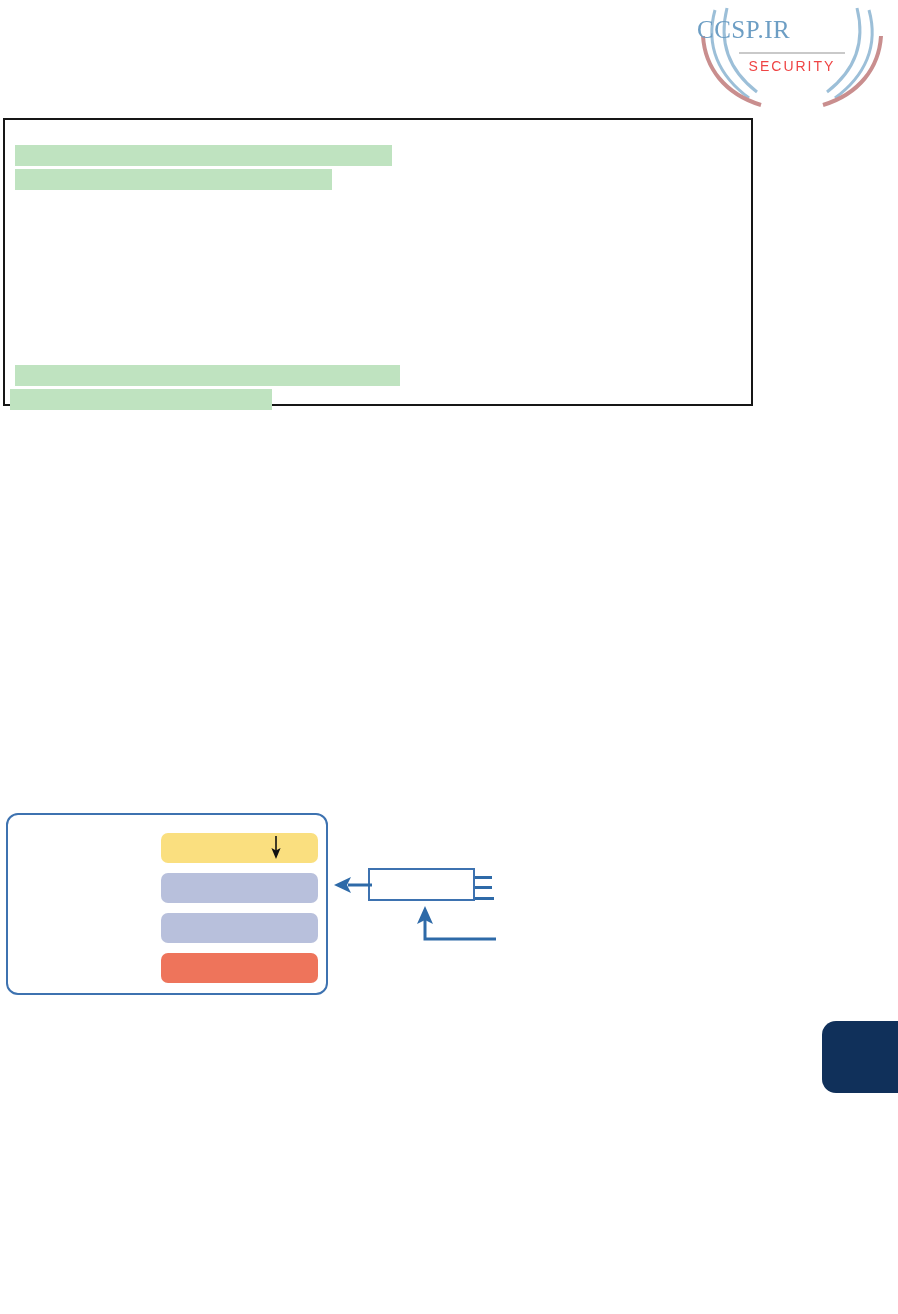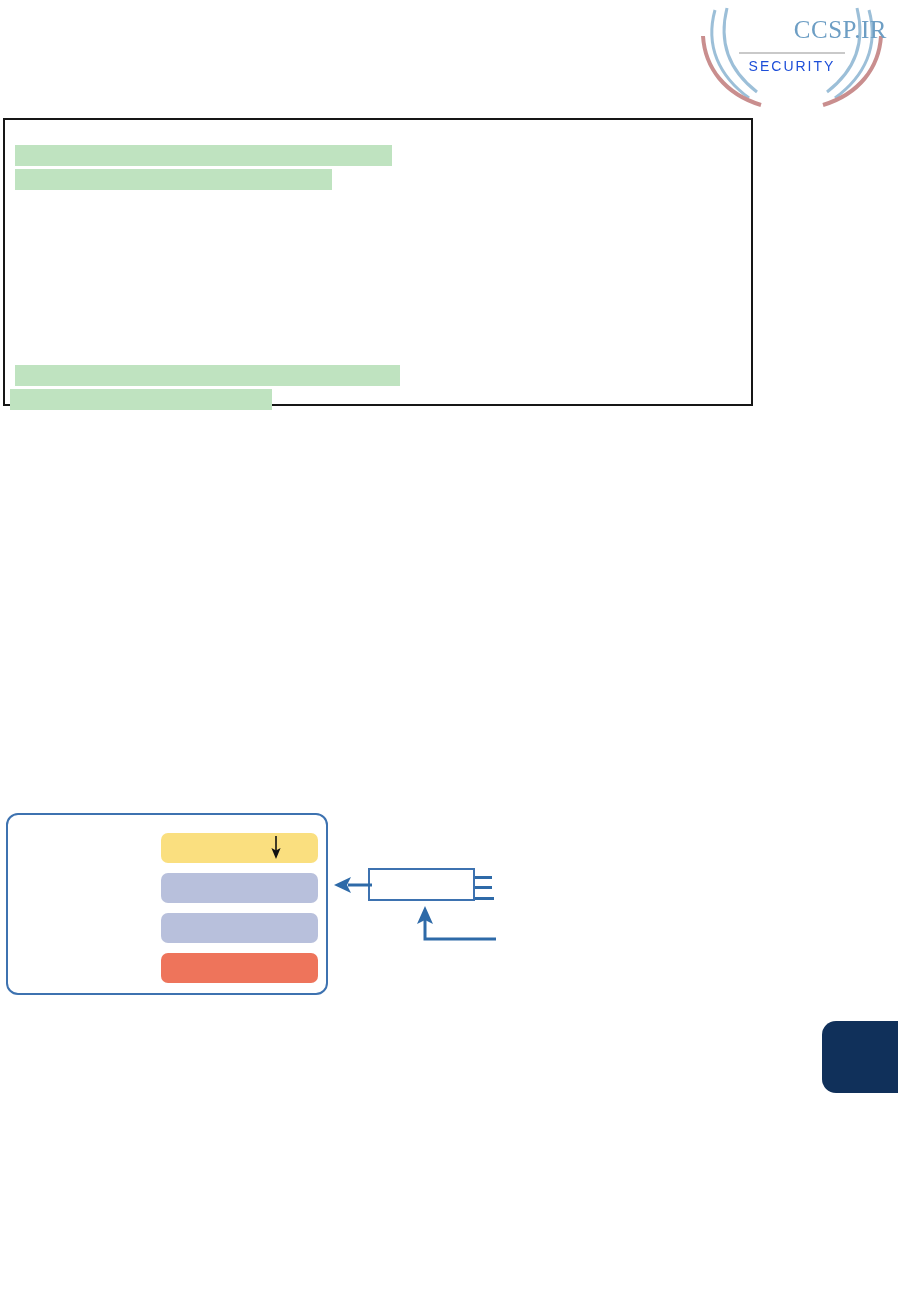--- a/index.html
+++ b/index.html
@@ -25,21 +25,21 @@
     top: 2px;
     width: 190px;
     height: 108px;
   }
   .logo-wrap svg { display: block; }
   .logo-title {
     position: absolute;
     left: 0;
     top: 14px;
     width: 190px;
-    text-align: right;
+    text-align: left;
     font-family: "Liberation Serif", serif;
     font-size: 25px;
     letter-spacing: 0.5px;
     color: #6d9ec4;
   }
   .logo-rule {
     position: absolute;
     left: 42px;
     top: 50px;
     width: 106px;
@@ -48,21 +48,21 @@
   }
   .logo-sub {
     position: absolute;
     left: 0;
     top: 56px;
     width: 190px;
     text-align: center;
     font-family: "Liberation Sans", sans-serif;
     font-size: 14px;
     letter-spacing: 2px;
-    color: #1d4ed8;
+    color: #ef4444;
   }
 
   
   .panel {
     position: absolute;
     left: 3px;
     top: 118px;
     width: 750px;
     height: 288px;
     border: 2px solid #161616;

